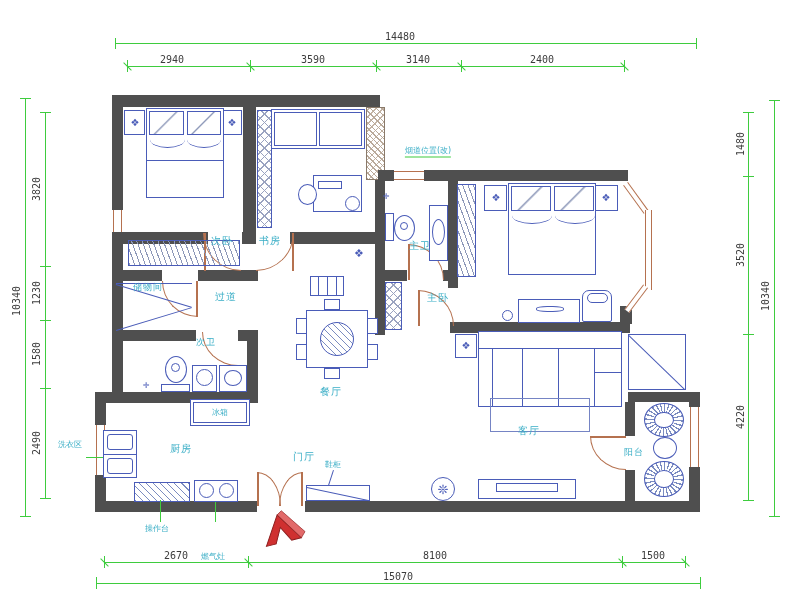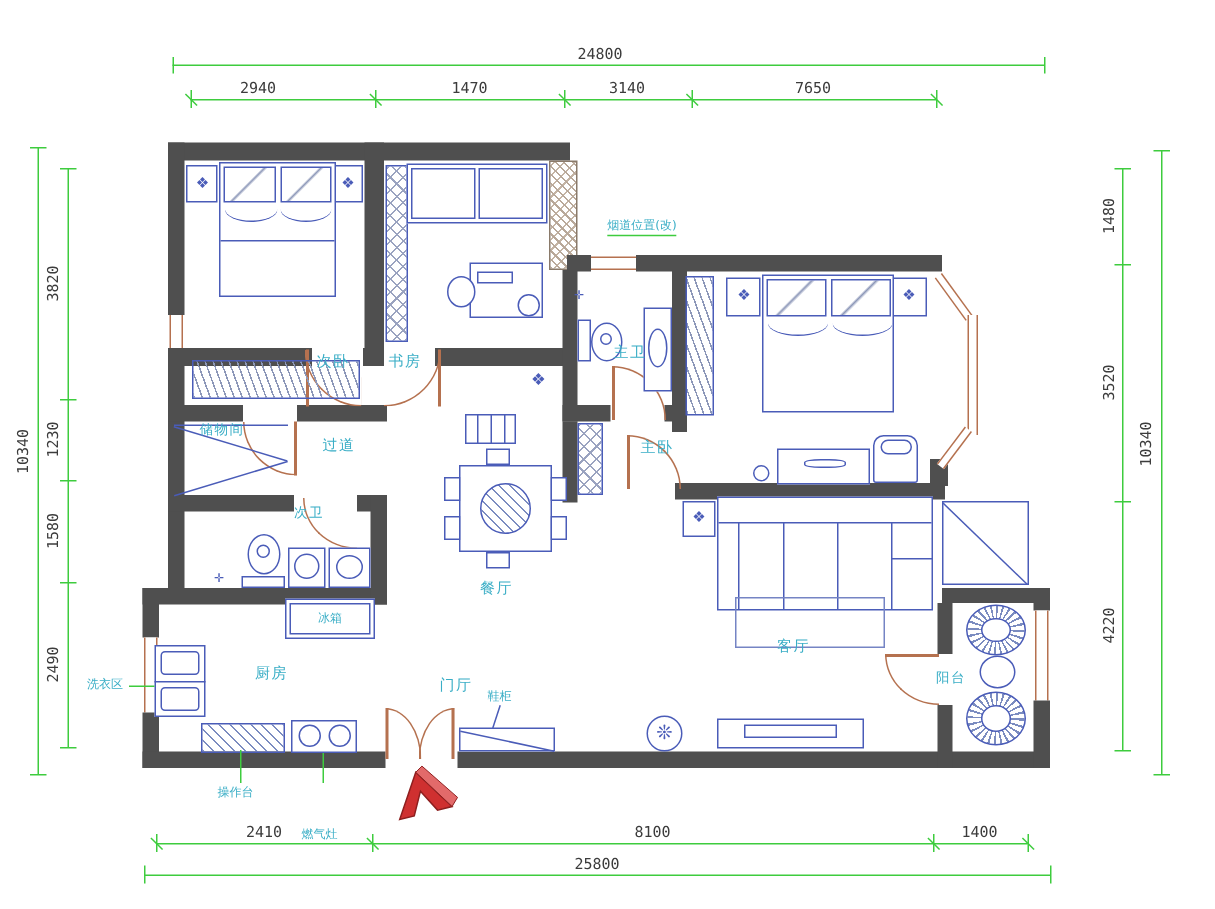--- a/index.html
+++ b/index.html
@@ -43,55 +43,55 @@
   .sym{position:absolute;color:#4a5cb8;transform:translate(-50%,-50%);line-height:1}
 </style>
 </head>
 <body>
 
 <div id="plan">
 
   <div class="dline" style="left:115px;top:43px;width:581px;height:1px"></div>
   <div class="dline" style="left:115px;top:38px;width:1px;height:11px"></div>
   <div class="dline" style="left:696px;top:38px;width:1px;height:11px"></div>
-  <div class="dtext" style="left:400px;top:42px">24800</div>
+  <div class="dtext" style="left:400px;top:42px">14480</div>
 
   <div class="dline" style="left:127px;top:66px;width:497px;height:1px"></div>
   <div class="dtick" style="left:122px;top:66px"></div>
   <div class="dtick" style="left:245px;top:66px"></div>
   <div class="dtick" style="left:371px;top:66px"></div>
   <div class="dtick" style="left:456px;top:66px"></div>
   <div class="dtick" style="left:619px;top:66px"></div>
   <div class="dline" style="left:127px;top:60px;width:1px;height:12px"></div>
   <div class="dline" style="left:250px;top:60px;width:1px;height:12px"></div>
   <div class="dline" style="left:376px;top:60px;width:1px;height:12px"></div>
   <div class="dline" style="left:461px;top:60px;width:1px;height:12px"></div>
   <div class="dline" style="left:624px;top:60px;width:1px;height:12px"></div>
   <div class="dtext" style="left:172px;top:65px">2940</div>
-  <div class="dtext" style="left:313px;top:65px">1470</div>
+  <div class="dtext" style="left:313px;top:65px">3590</div>
   <div class="dtext" style="left:418px;top:65px">3140</div>
-  <div class="dtext" style="left:542px;top:65px">7650</div>
+  <div class="dtext" style="left:542px;top:65px">2400</div>
 
   <div class="dline" style="left:104px;top:562px;width:581px;height:1px"></div>
   <div class="dline" style="left:104px;top:556px;width:1px;height:12px"></div>
   <div class="dline" style="left:248px;top:556px;width:1px;height:12px"></div>
   <div class="dline" style="left:622px;top:556px;width:1px;height:12px"></div>
   <div class="dline" style="left:685px;top:556px;width:1px;height:12px"></div>
   <div class="dtick" style="left:99px;top:562px"></div>
   <div class="dtick" style="left:243px;top:562px"></div>
   <div class="dtick" style="left:617px;top:562px"></div>
   <div class="dtick" style="left:680px;top:562px"></div>
-  <div class="dtext" style="left:176px;top:561px">2410</div>
+  <div class="dtext" style="left:176px;top:561px">2670</div>
   <div class="dtext" style="left:435px;top:561px">8100</div>
-  <div class="dtext" style="left:653px;top:561px">1400</div>
+  <div class="dtext" style="left:653px;top:561px">1500</div>
 
   <div class="dline" style="left:96px;top:583px;width:604px;height:1px"></div>
   <div class="dline" style="left:96px;top:577px;width:1px;height:12px"></div>
   <div class="dline" style="left:700px;top:577px;width:1px;height:12px"></div>
-  <div class="dtext" style="left:398px;top:582px">25800</div>
+  <div class="dtext" style="left:398px;top:582px">15070</div>
 
   <div class="dline" style="left:25px;top:98px;width:1px;height:418px"></div>
   <div class="dline" style="left:20px;top:98px;width:11px;height:1px"></div>
   <div class="dline" style="left:20px;top:516px;width:11px;height:1px"></div>
   <div class="vdtext" style="left:16px;top:301px">10340</div>
 
   <div class="dline" style="left:45px;top:112px;width:1px;height:386px"></div>
   <div class="dline" style="left:40px;top:112px;width:11px;height:1px"></div>
   <div class="dline" style="left:40px;top:266px;width:11px;height:1px"></div>
   <div class="dline" style="left:40px;top:320px;width:11px;height:1px"></div>
@@ -265,21 +265,21 @@
   <span class="sym" style="left:146px;top:386px;font-size:8px">✛</span>
 
   <div class="f" style="left:190px;top:399px;width:60px;height:27px"></div>
   <div class="f" style="left:193px;top:402px;width:54px;height:21px"></div>
   <div class="ann" style="left:220px;top:412px">冰箱</div>
   <div class="f" style="left:103px;top:430px;width:34px;height:48px"></div>
   <div class="fl" style="left:103px;top:454px;width:34px;height:1px"></div>
   <div class="f" style="left:107px;top:434px;width:26px;height:16px;border-radius:3px"></div>
   <div class="f" style="left:107px;top:458px;width:26px;height:16px;border-radius:3px"></div>
   <div class="dline" style="left:86px;top:457px;width:17px;height:1px"></div>
-  <div class="ann" style="left:70px;top:456px">洗衣区</div>
+  <div class="ann" style="left:70px;top:444px">洗衣区</div>
   <div class="hatchD" style="left:134px;top:482px;width:56px;height:20px"></div>
   <div class="dline" style="left:160px;top:500px;width:1px;height:22px"></div>
   <div class="ann" style="left:157px;top:528px">操作台</div>
   <div class="f" style="left:194px;top:480px;width:44px;height:22px"></div>
   <div class="circ" style="left:199px;top:483px;width:15px;height:15px"></div>
   <div class="circ" style="left:219px;top:483px;width:15px;height:15px"></div>
   <div class="dline" style="left:215px;top:502px;width:1px;height:20px"></div>
   <div class="ann" style="left:213px;top:556px">燃气灶</div>
 
   <div class="f" style="left:310px;top:276px;width:34px;height:20px"></div>
@@ -300,21 +300,21 @@
   <div class="fl rot" style="left:333px;top:470px;width:1px;height:16px;transform:rotate(18deg);background:#4a5cb8"></div>
   <div class="ann" style="left:333px;top:464px">鞋柜</div>
 
   <svg style="position:absolute;left:250px;top:506px;transform:rotate(-14deg)" width="64" height="40" viewBox="0 0 64 40">
     <polygon points="12,36 30,8 48,36 38,36 30,21 22,36" fill="#cf3030" stroke="#8d1f1f" stroke-width="1"></polygon>
     <polygon points="30,8 48,36 53,31 35,5" fill="#e26a6a" stroke="#8d1f1f" stroke-width="0.6"></polygon>
   </svg>
 
   <div class="rlabel" style="left:222px;top:241px">次卧</div>
   <div class="rlabel" style="left:270px;top:241px">书房</div>
-  <div class="rlabel" style="left:420px;top:235px">主卫</div>
+  <div class="rlabel" style="left:420px;top:246px">主卫</div>
   <div class="rlabel" style="left:438px;top:298px">主卧</div>
   <div class="rlabel" style="left:148px;top:287px;font-size:9px">储物间</div>
   <div class="rlabel" style="left:226px;top:297px">过道</div>
   <div class="rlabel" style="left:206px;top:342px;font-size:9px">次卫</div>
   <div class="rlabel" style="left:181px;top:449px">厨房</div>
   <div class="rlabel" style="left:304px;top:457px">门厅</div>
   <div class="rlabel" style="left:331px;top:392px">餐厅</div>
   <div class="rlabel" style="left:529px;top:431px">客厅</div>
   <div class="rlabel" style="left:634px;top:452px;font-size:9px">阳台</div>
 

